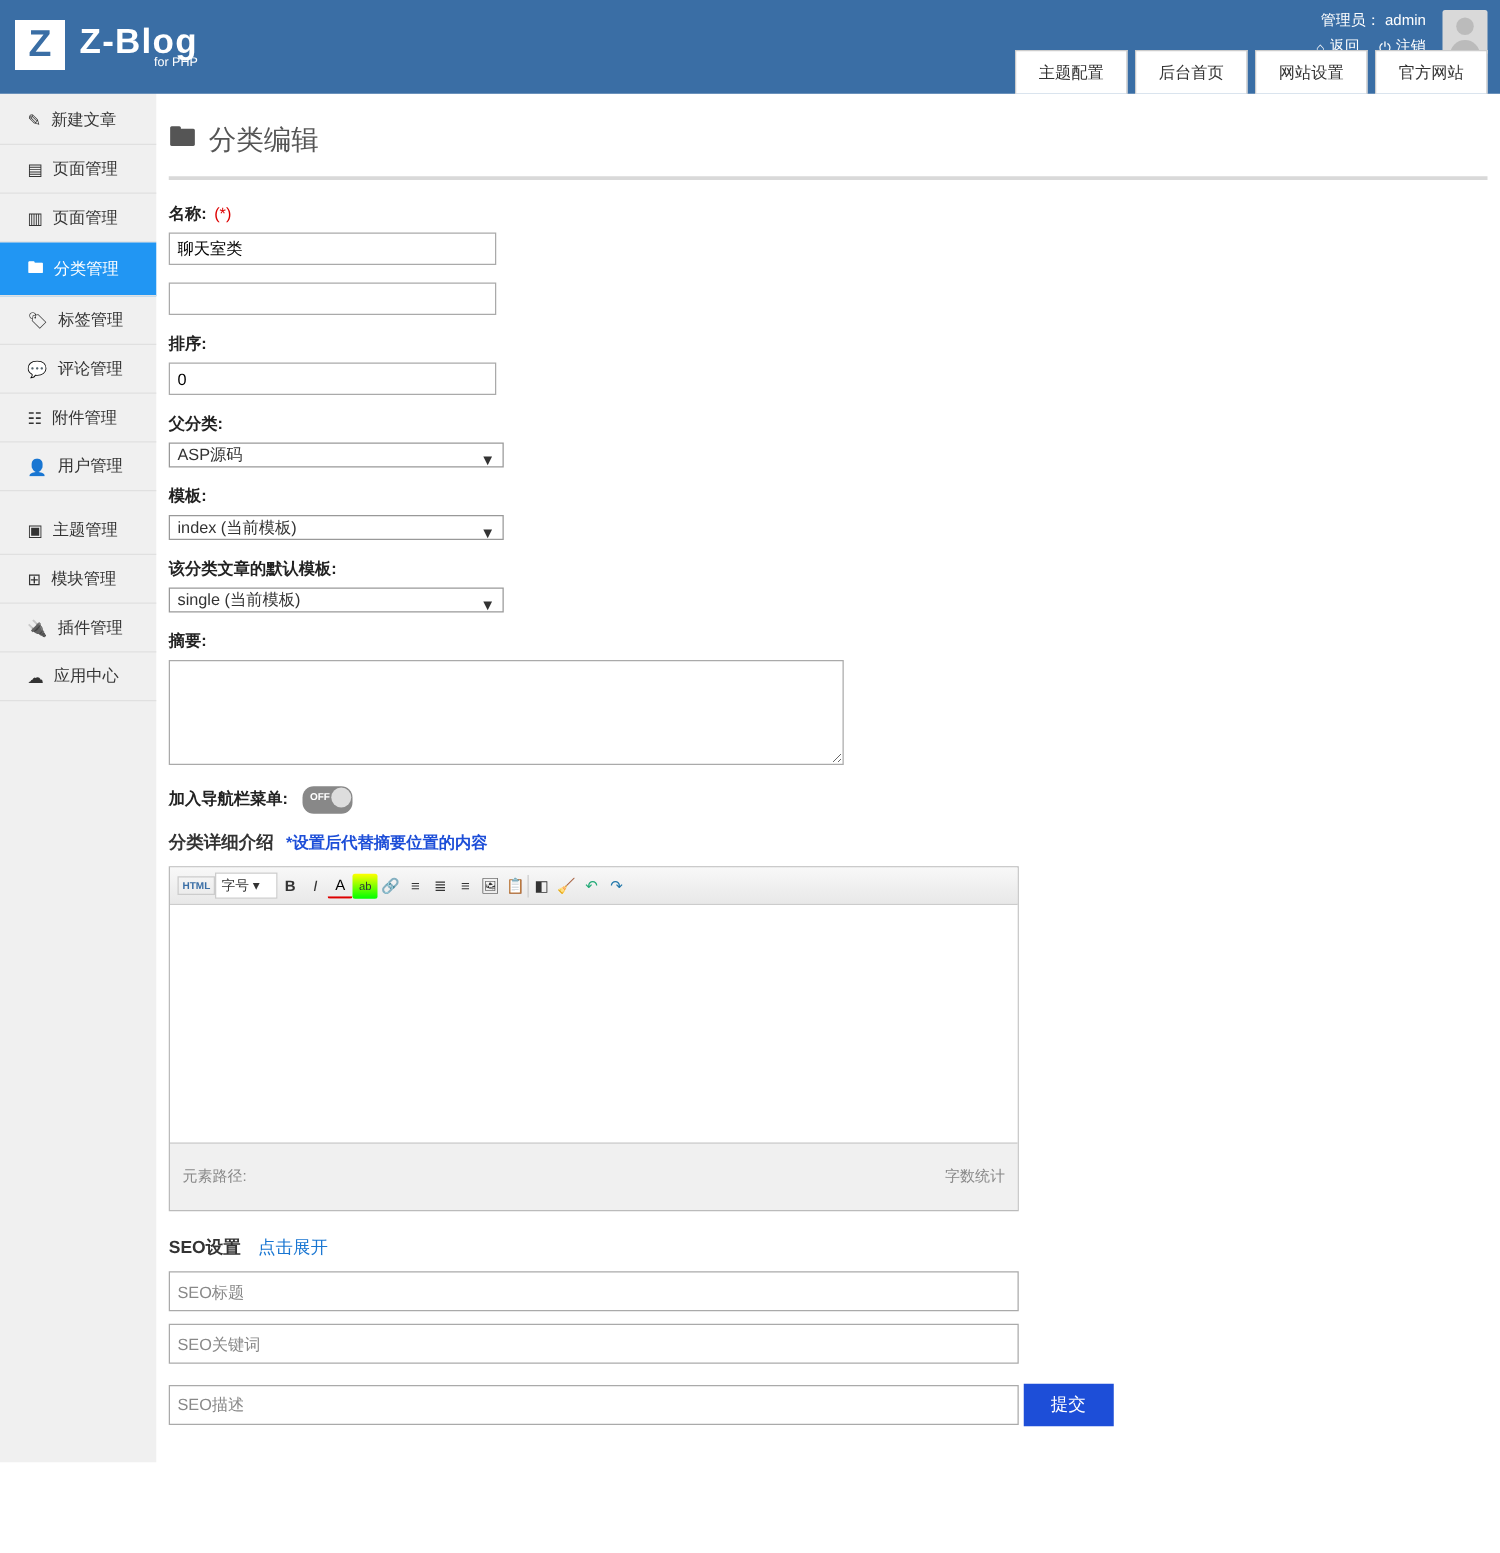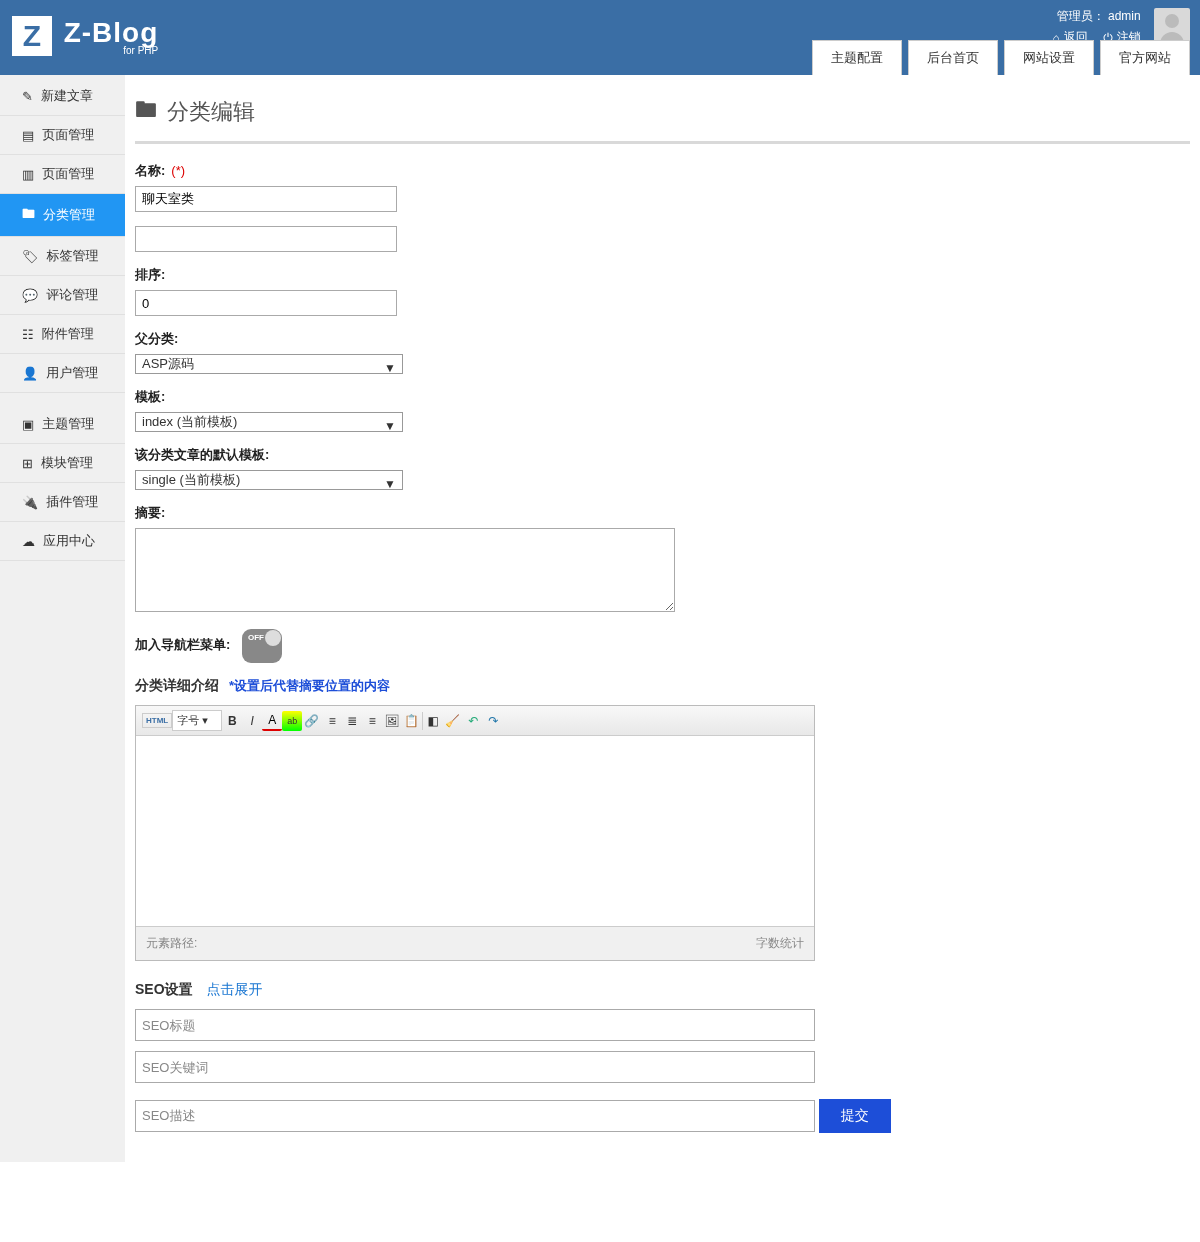--- a/index.html
+++ b/index.html
@@ -25,31 +25,31 @@
 .sidebar .sep { height: 12px; }
 .content { flex: 1; padding: 10px 10px 20px 10px; }
 .page-title { font-size: 22px; color: #555; padding: 8px 0 10px 0; border-bottom: 3px solid #d9d9d9; margin-bottom: 18px; display: flex; align-items: center; gap: 10px; }
 .form-row { margin-bottom: 14px; }
 .form-row label { display: block; font-weight: bold; margin-bottom: 6px; color: #222; font-size: 13px; }
 .req { color: #d00; font-weight: normal; margin-left: 6px; }
 .text-input { width: 262px; height: 26px; border: 1px solid #aaa; padding: 2px 6px; font-size: 13px; }
 .select-wrap { width: 268px; height: 20px; border: 1px solid #999; position: relative; background: #fff; display: flex; align-items: center; padding: 0 6px; cursor: pointer; }
 .select-wrap .arrow { position: absolute; right: 6px; top: 6px; font-size: 12px; }
 .textarea { width: 540px; height: 84px; border: 1px solid #aaa; resize: both; padding: 4px; font-size: 13px; }
-.toggle { display: inline-block; width: 40px; height: 34px; background: #888; border-radius: 9px; vertical-align: middle; position: relative; margin-left: 8px; color: #fff; font-size: 8px; line-height: 18px; padding-left: 6px; font-weight: bold; }
+.toggle { display: inline-block; width: 40px; height: 22px; background: #888; border-radius: 9px; vertical-align: middle; position: relative; margin-left: 8px; color: #fff; font-size: 8px; line-height: 18px; padding-left: 6px; font-weight: bold; }
 .toggle .knob { position: absolute; right: 1px; top: 1px; width: 16px; height: 16px; background: #ddd; border-radius: 50%; }
 .section-title { font-weight: bold; font-size: 14px; margin: 10px 0 10px 0; }
 .section-title .hint { color: #1d4ed8; font-weight: bold; font-size: 13px; margin-left: 6px; }
 .editor { width: 680px; border: 1px solid #bbb; margin-bottom: 20px; }
 .editor-toolbar { background: linear-gradient(#f8f8f8, #e8e8e8); border-bottom: 1px solid #ccc; padding: 4px 6px; display: flex; align-items: center; gap: 0; }
 .editor-toolbar .btn { width: 20px; height: 20px; display: inline-flex; align-items: center; justify-content: center; cursor: pointer; font-size: 12px; border-radius: 2px; }
 .editor-toolbar .htmlbtn { font-size: 8px; color: #3a6ea5; font-weight: bold; border: 1px solid #ccc; padding: 2px 3px; }
 .editor-toolbar .fontsize { border: 1px solid #ccc; padding: 2px 4px; font-size: 11px; background: #fff; min-width: 50px; }
 .editor-body { height: 190px; background: #fff; }
-.editor-footer { background: #f0f0f0; border-top: 1px solid #ccc; padding: 8px 10px; display: flex; justify-content: space-between; color: #888; font-size: 12px; }
+.editor-footer { background: #f0f0f0; border-top: 1px solid #ccc; padding: 18px 10px; display: flex; justify-content: space-between; color: #888; font-size: 12px; }
 .seo-head { font-weight: bold; font-size: 14px; margin-bottom: 10px; }
 .seo-head .expand { color: #1976d2; margin-left: 10px; font-weight: normal; cursor: pointer; }
 .seo-input { width: 680px; height: 32px; border: 1px solid #aaa; padding: 2px 6px; margin-bottom: 10px; font-size: 13px; color: #333; }
 .seo-input::placeholder { color: #888; }
 .submit { background: #1d4ed8; color: #fff; border: none; padding: 8px 22px; font-size: 14px; cursor: pointer; margin-top: 6px; }
 </style>
 </head>
 <body>
 
 <div class="header">

